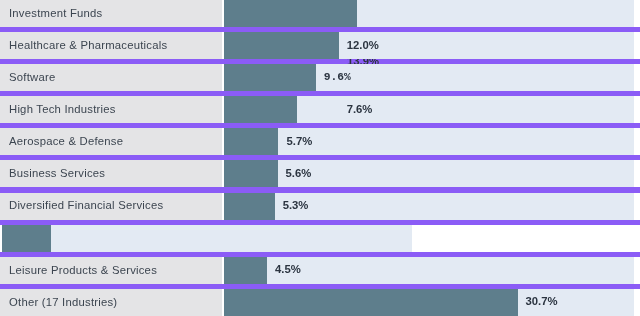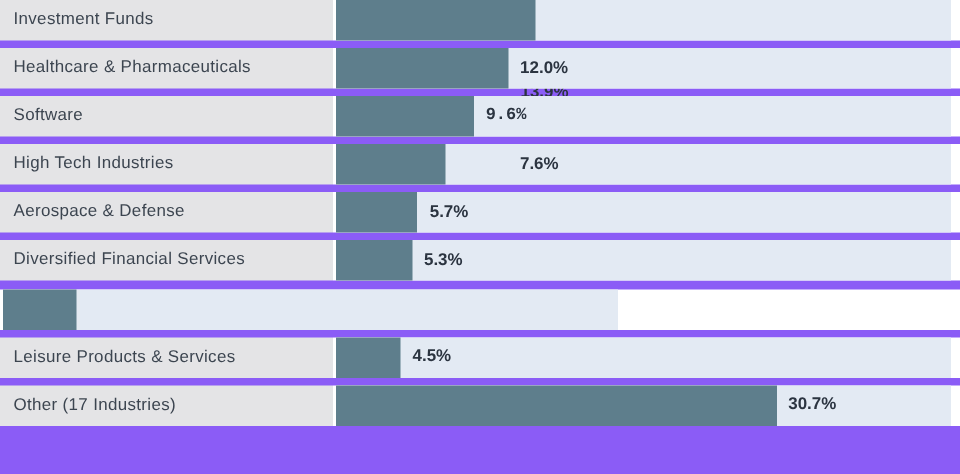--- a/index.html
+++ b/index.html
@@ -127,20 +127,30 @@
         <span class="label-text">Aerospace &amp; Defense</span>
       </div>
       <div class="plot-cell">
         <div class="plot-band"></div>
         <div class="bar" style="width: 54.4945px; background: rgb(94, 126, 140);"></div>
         <span class="value-text" style="left: 64.4945px; color: rgb(43, 52, 64);">5.7%</span>
       </div>
     </div>
     <div class="row">
       <div class="label-cell">
+        <span class="label-text">Business Services</span>
+      </div>
+      <div class="plot-cell">
+        <div class="plot-band"></div>
+        <div class="bar" style="width: 53.5385px; background: rgb(94, 126, 140);"></div>
+        <span class="value-text" style="left: 63.5385px; color: rgb(43, 52, 64);">5.6%</span>
+      </div>
+    </div>
+    <div class="row">
+      <div class="label-cell">
         <span class="label-text">Diversified Financial Services</span>
       </div>
       <div class="plot-cell">
         <div class="plot-band"></div>
         <div class="bar" style="width: 50.6703px; background: rgb(94, 126, 140);"></div>
         <span class="value-text" style="left: 60.6703px; color: rgb(43, 52, 64);">5.3%</span>
       </div>
     </div>
     <div class="row">
       <div class="plot-cell">

